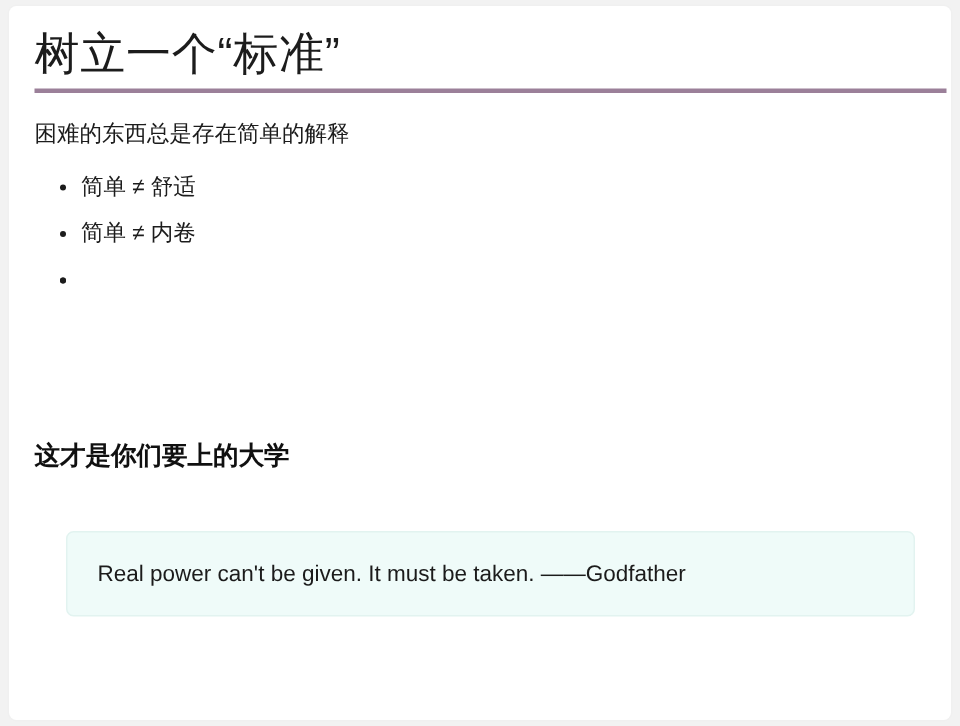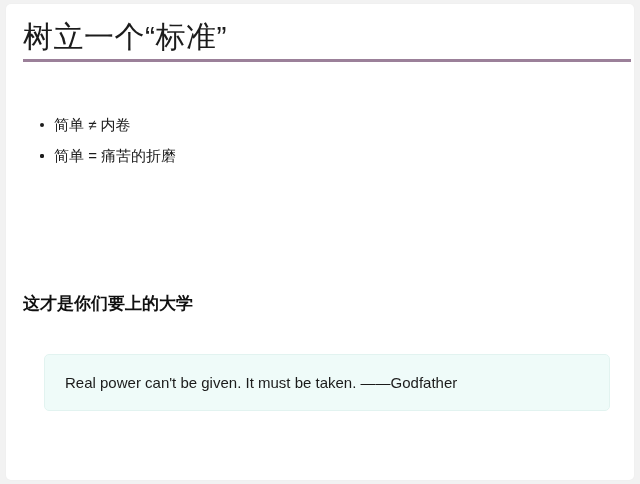--- a/index.html
+++ b/index.html
@@ -119,32 +119,36 @@
 </style>
 </head>
 <body>
 
 <div class="slide-card">
 
   <div class="slide-title">树立一个“标准”</div>
 
   <div class="title-rule"></div>
 
+  <div class="lead-paragraph">困难的东西总是存在简单的解释</div>
 
   <ul class="bullet-list">
+    <li class="bullet-item">
+      <span class="bullet-dot"></span>
+      <span>简单 ≠ 舒适</span>
+    </li>
     <li class="bullet-item">
       <span class="bullet-dot"></span>
       <span>简单 ≠ 内卷</span>
     </li>
     <li class="bullet-item">
       <span class="bullet-dot"></span>
     </li>
     <li class="bullet-item">
       <span class="bullet-dot"></span>
-      <span>简单 = 痛苦的折磨</span>
     </li>
   </ul>
 
   <div class="emphasis-line">这才是你们要上的大学</div>
 
   <div class="quote-callout">
     <div class="quote-text">Real power can't be given. It must be taken. ——Godfather</div>
   </div>
 
 </div>

